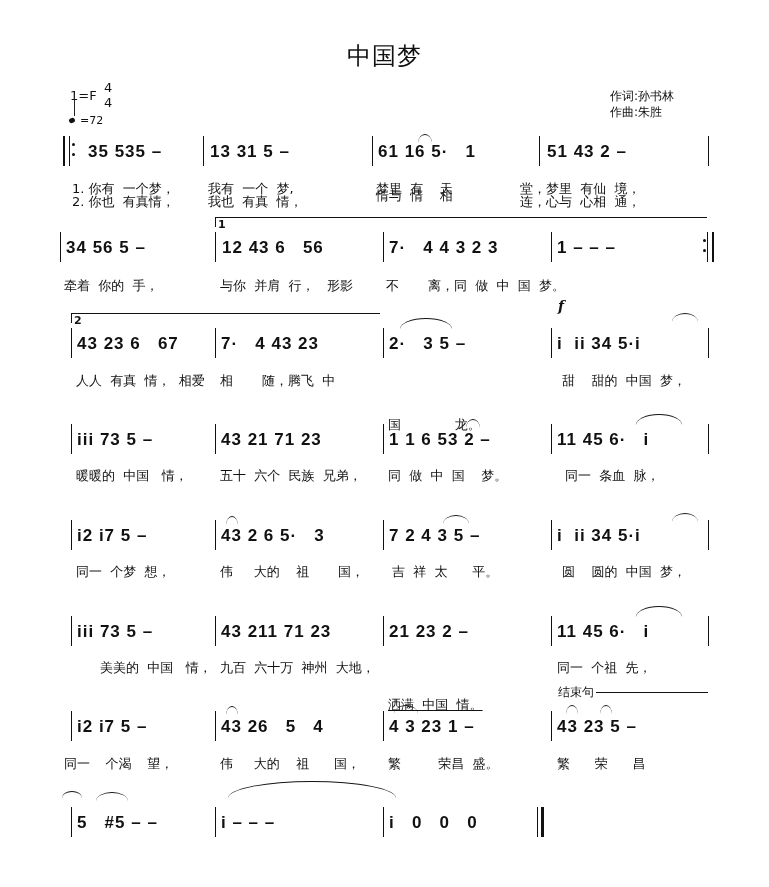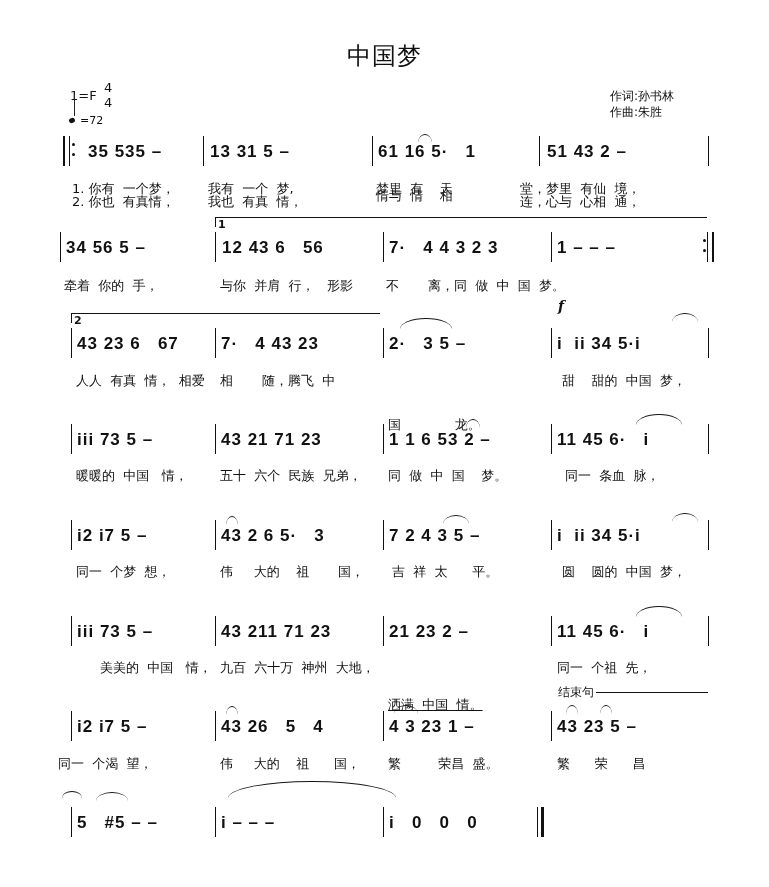--- a/index.html
+++ b/index.html
@@ -178,21 +178,21 @@
   <div class="bar" style="left:215px;top:711px;height:30px;"></div>
   <div class="arc" style="left:226px;top:706px;width:12px;"></div>
   <div class="note" style="left:221px;top:717px;">43 26   5   4</div>
   <div class="bar" style="left:383px;top:711px;height:30px;"></div>
   <div class="arc" style="left:394px;top:705px;width:24px;"></div>
   <div class="note" style="left:389px;top:717px;">4 3 23 1 –</div>
   <div class="bar" style="left:551px;top:711px;height:30px;"></div>
   <div class="arc" style="left:566px;top:705px;width:12px;"></div>
   <div class="arc" style="left:600px;top:705px;width:12px;"></div>
   <div class="note" style="left:557px;top:717px;">43 23 5 –</div>
-  <div class="lyr" style="left:58px;top:755px;">同一  个渴  望，</div>
+  <div class="lyr" style="left:64px;top:755px;font-family:Liberation Mono, monospace;">同一  个渴  望，</div>
   <div class="lyr" style="left:220px;top:755px;">伟     大的    祖      国，</div>
   <div class="lyr" style="left:388px;top:755px;">繁         荣昌  盛。</div>
   <div class="lyr" style="left:557px;top:755px;">繁      荣      昌</div>
 </div>
 
 <div>
   <div class="arc" style="left:62px;top:791px;width:20px;height:6px;border-radius:50% 50% 0 0/100% 100% 0 0;"></div>
   <div class="arc" style="left:96px;top:792px;width:32px;"></div>
   <div class="arc" style="left:228px;top:781px;width:168px;height:16px;"></div>
   <div class="bar" style="left:71px;top:807px;height:30px;"></div>

